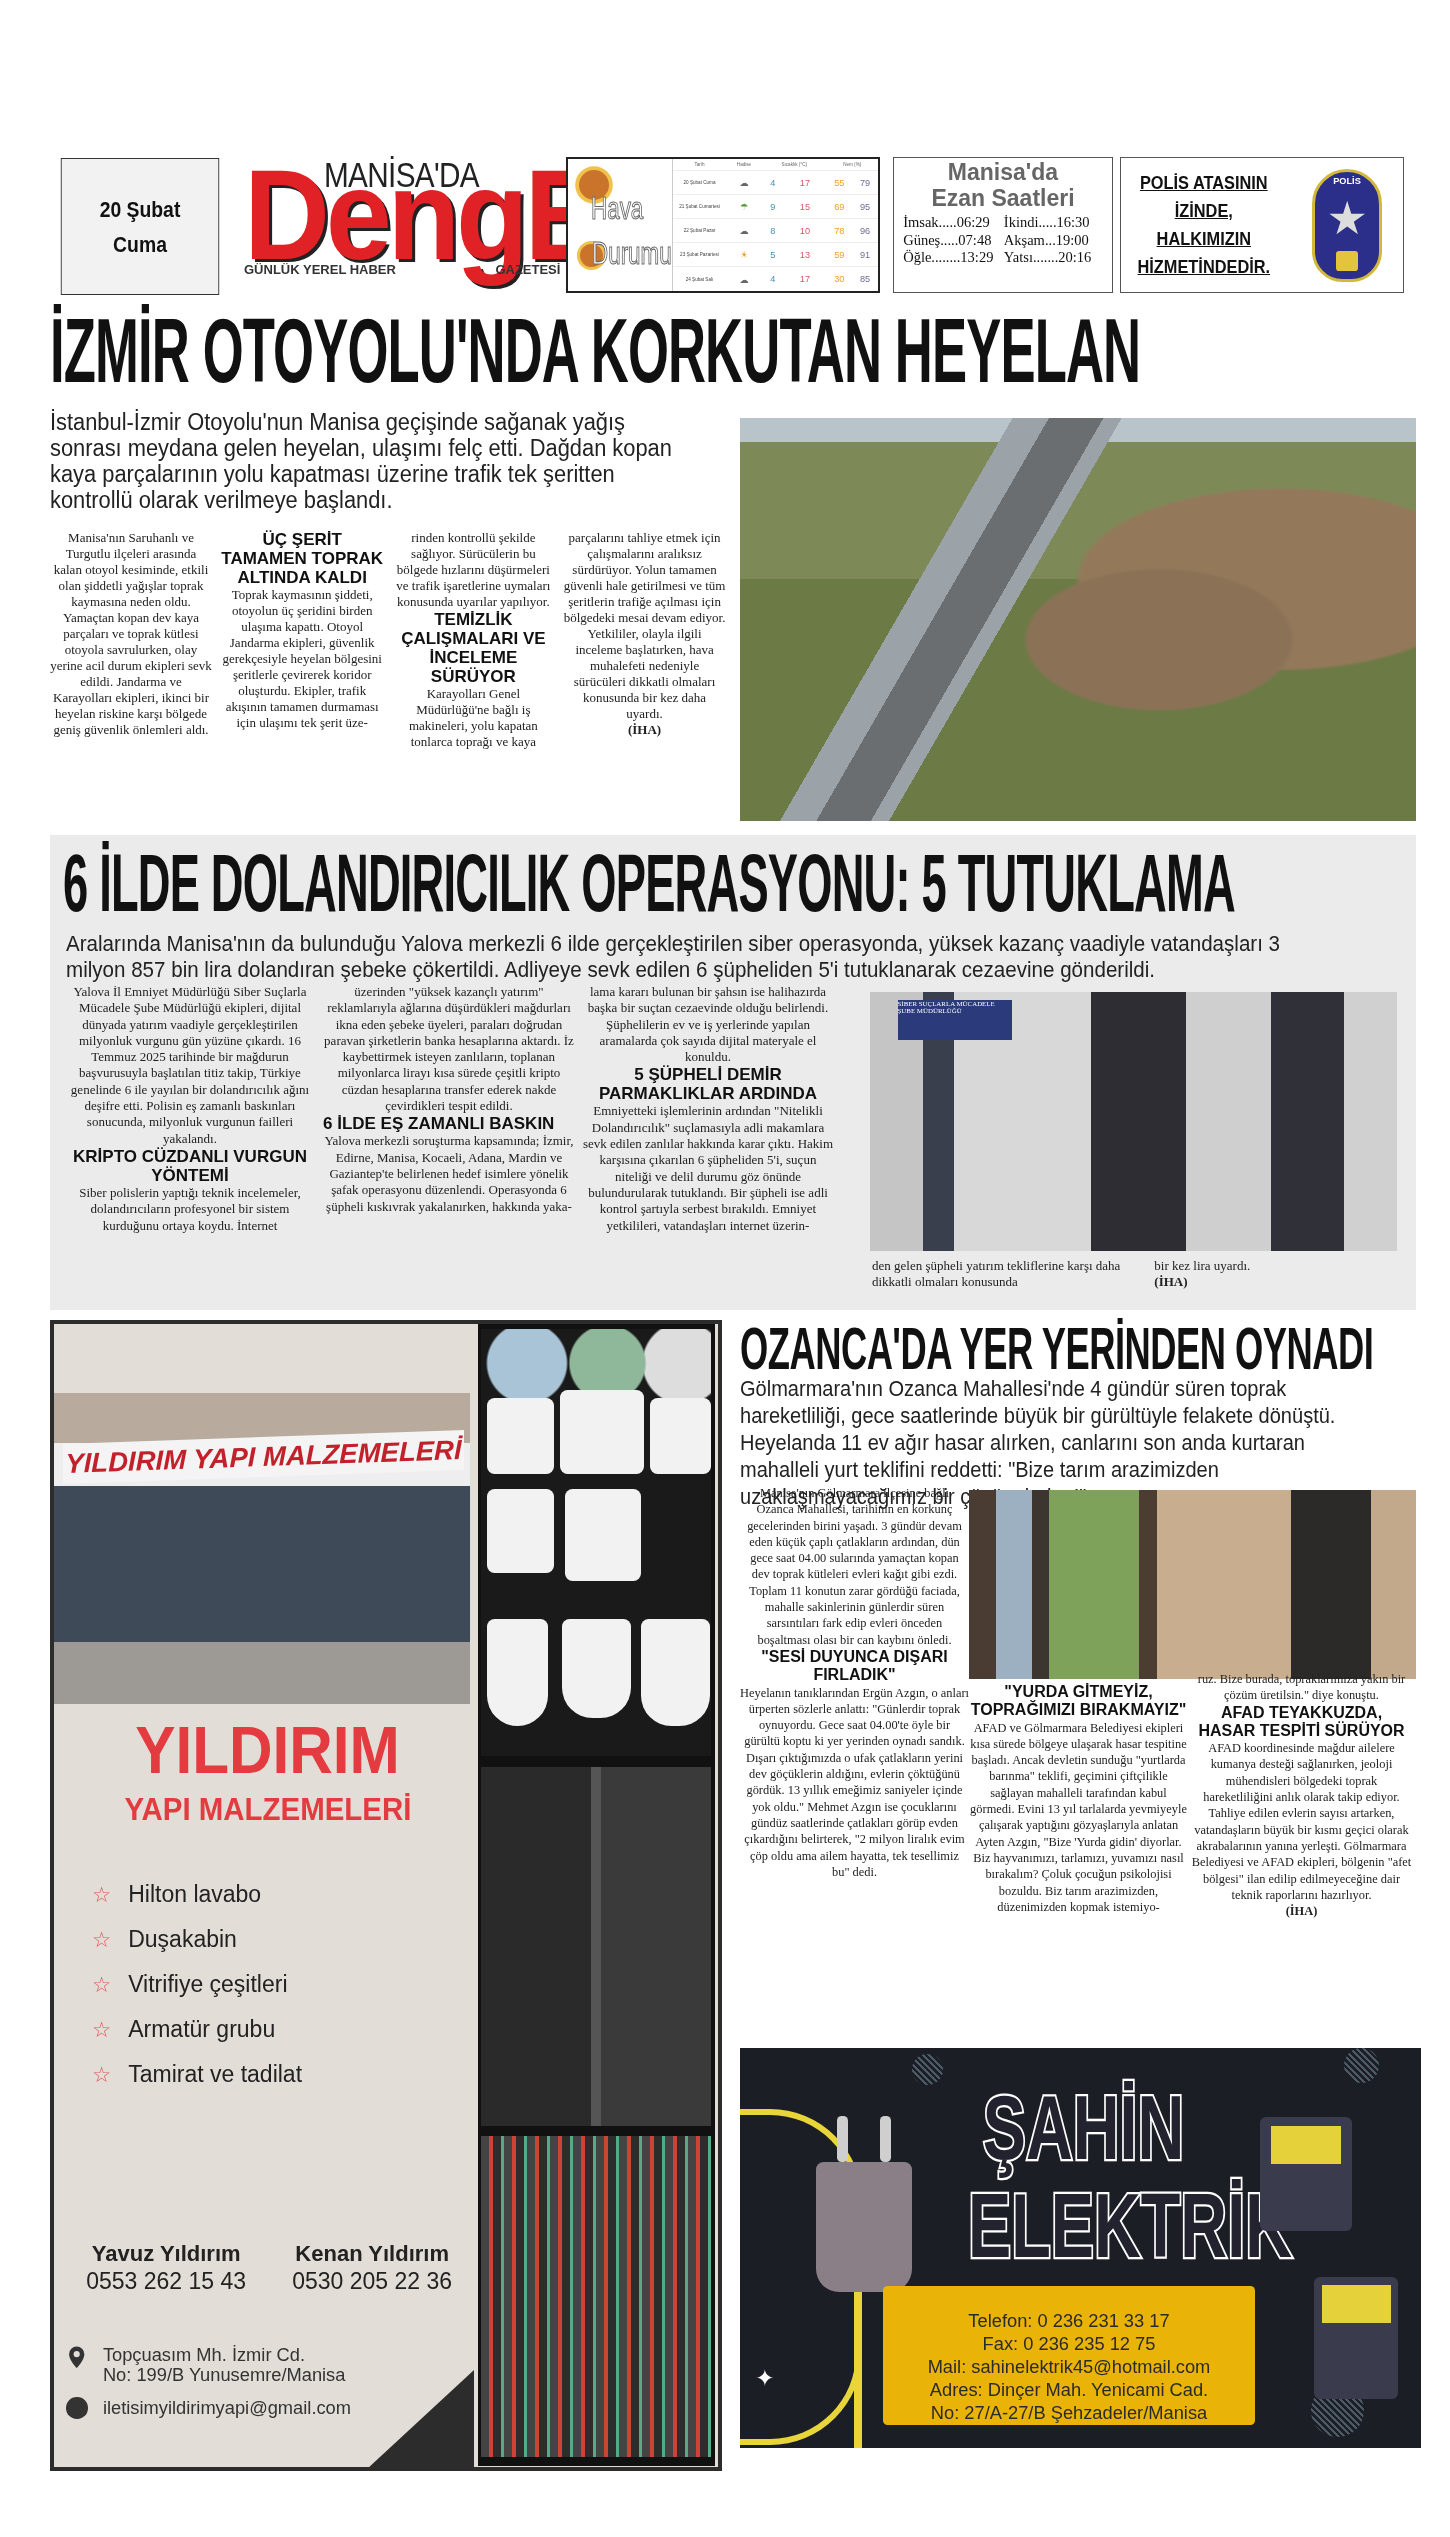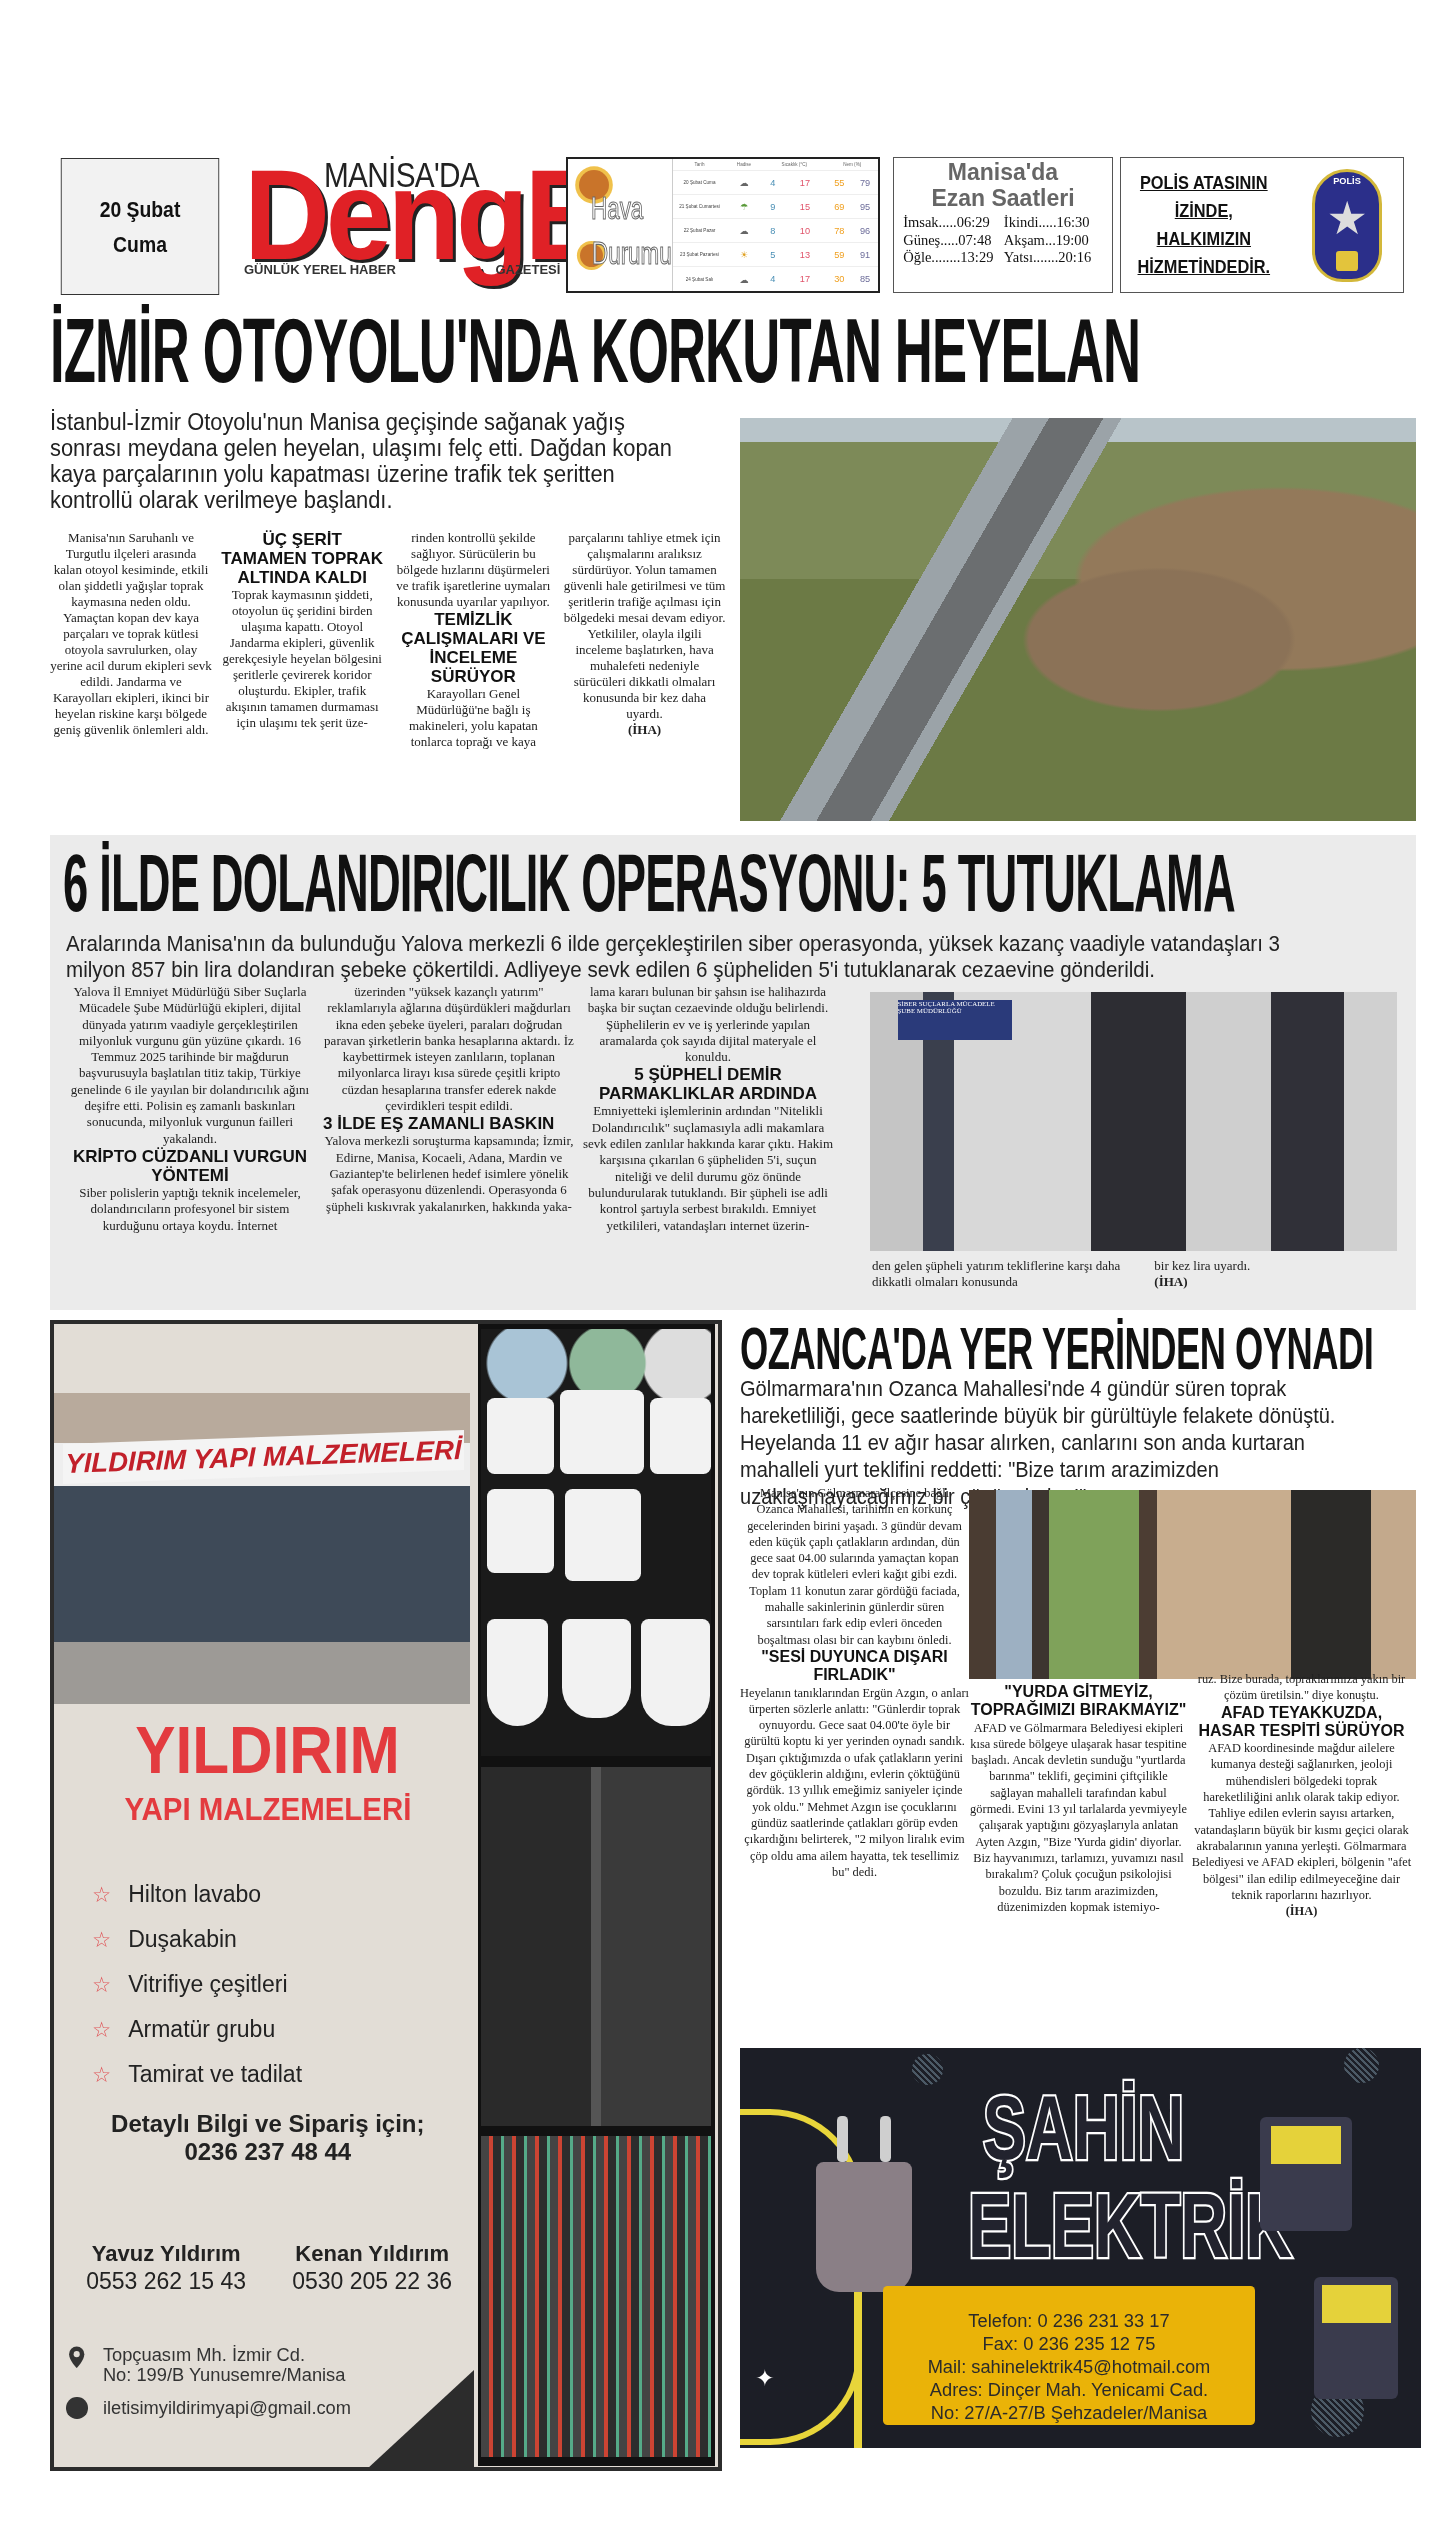--- a/index.html
+++ b/index.html
@@ -252,21 +252,21 @@
 <p class="abs lead lead2">Aralarında Manisa'nın da bulunduğu Yalova merkezli 6 ilde gerçekleştirilen siber operasyonda, yüksek kazanç vaadiyle vatandaşları 3 milyon 857 bin lira dolandıran şebeke çökertildi. Adliyeye sevk edilen 6 şüpheliden 5'i tutuklanarak cezaevine gönderildi.</p>
 
 <div class="abs cols a2cols">
   <div>
     <p>Yalova İl Emniyet Müdürlüğü Siber Suçlarla Mücadele Şube Müdürlüğü ekipleri, dijital dünyada yatırım vaadiyle gerçekleştirilen milyonluk vurgunu gün yüzüne çıkardı. 16 Temmuz 2025 tarihinde bir mağdurun başvurusuyla başlatılan titiz takip, Türkiye genelinde 6 ile yayılan bir dolandırıcılık ağını deşifre etti. Polisin eş zamanlı baskınları sonucunda, milyonluk vurgunun failleri yakalandı.</p>
     <h3 class="sh">KRİPTO CÜZDANLI VURGUN YÖNTEMİ</h3>
     <p>Siber polislerin yaptığı teknik incelemeler, dolandırıcıların profesyonel bir sistem kurduğunu ortaya koydu. İnternet</p>
   </div>
   <div>
     <p>üzerinden "yüksek kazançlı yatırım" reklamlarıyla ağlarına düşürdükleri mağdurları ikna eden şebeke üyeleri, paraları doğrudan paravan şirketlerin banka hesaplarına aktardı. İz kaybettirmek isteyen zanlıların, toplanan milyonlarca lirayı kısa sürede çeşitli kripto cüzdan hesaplarına transfer ederek nakde çevirdikleri tespit edildi.</p>
-    <h3 class="sh" style="text-align:left">3 İLDE EŞ ZAMANLI BASKIN</h3>
+    <h3 class="sh" style="text-align:left">6 İLDE EŞ ZAMANLI BASKIN</h3>
     <p>Yalova merkezli soruşturma kapsamında; İzmir, Edirne, Manisa, Kocaeli, Adana, Mardin ve Gaziantep'te belirlenen hedef isimlere yönelik şafak operasyonu düzenlendi. Operasyonda 6 şüpheli kıskıvrak yakalanırken, hakkında yaka-</p>
   </div>
   <div>
     <p>lama kararı bulunan bir şahsın ise halihazırda başka bir suçtan cezaevinde olduğu belirlendi. Şüphelilerin ev ve iş yerlerinde yapılan aramalarda çok sayıda dijital materyale el konuldu.</p>
     <h3 class="sh">5 ŞÜPHELİ DEMİR PARMAKLIKLAR ARDINDA</h3>
     <p>Emniyetteki işlemlerinin ardından "Nitelikli Dolandırıcılık" suçlamasıyla adli makamlara sevk edilen zanlılar hakkında karar çıktı. Hakim karşısına çıkarılan 6 şüpheliden 5'i, suçun niteliği ve delil durumu göz önünde bulundurularak tutuklandı. Bir şüpheli ise adli kontrol şartıyla serbest bırakıldı. Emniyet yetkilileri, vatandaşları internet üzerin-</p>
   </div>
 </div>
 
 <div class="abs photo photo-police">
@@ -320,24 +320,20 @@
   </div>
   <div class="brand1">YILDIRIM</div>
   <div class="brand2">YAPI MALZEMELERİ</div>
   <ul>
     <li><span class="star">☆</span><span>Hilton lavabo</span></li>
     <li><span class="star">☆</span><span>Duşakabin</span></li>
     <li><span class="star">☆</span><span>Vitrifiye çeşitleri</span></li>
     <li><span class="star">☆</span><span>Armatür grubu</span></li>
     <li><span class="star">☆</span><span>Tamirat ve tadilat</span></li>
   </ul>
-  <div class="info">
-    <div>Detaylı Bilgi ve Sipariş için;</div>
-    <div>0236 237 48 44</div>
-  </div>
   <div class="people">
     <div>
       <b>Yavuz Yıldırım</b>
       <div>0553 262 15 43</div>
     </div>
     <div>
       <b>Kenan Yıldırım</b>
       <div>0530 205 22 36</div>
     </div>
   </div>

